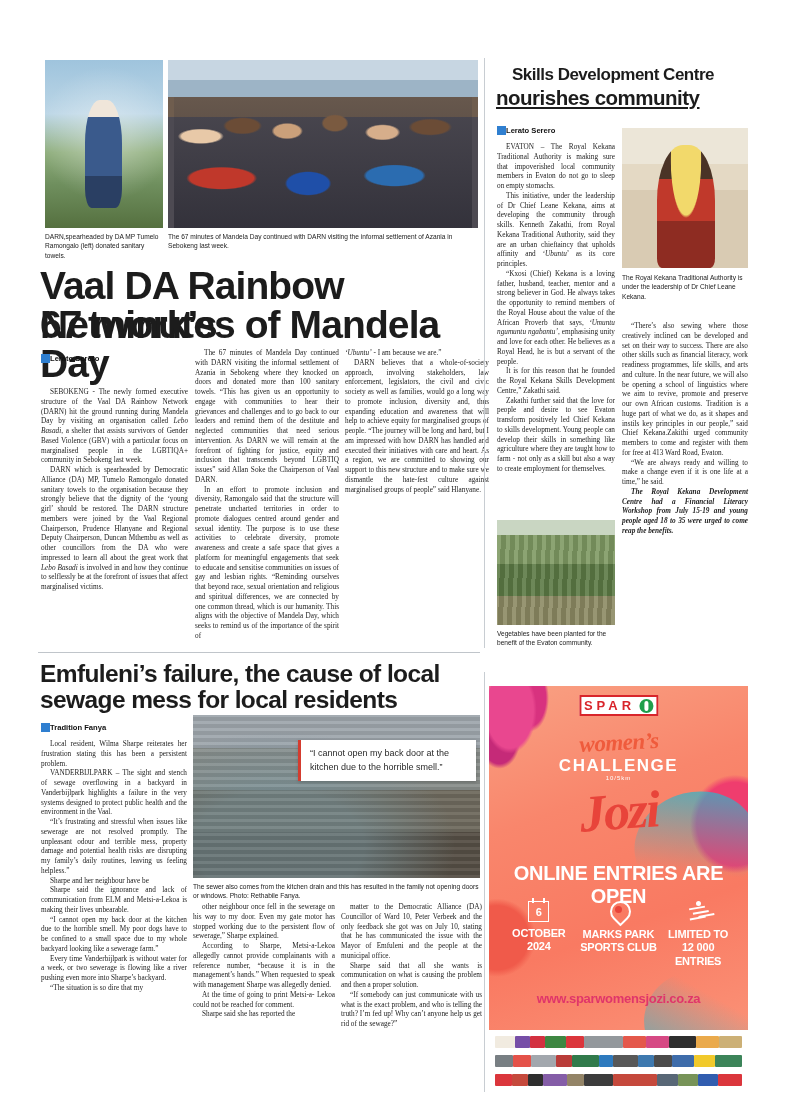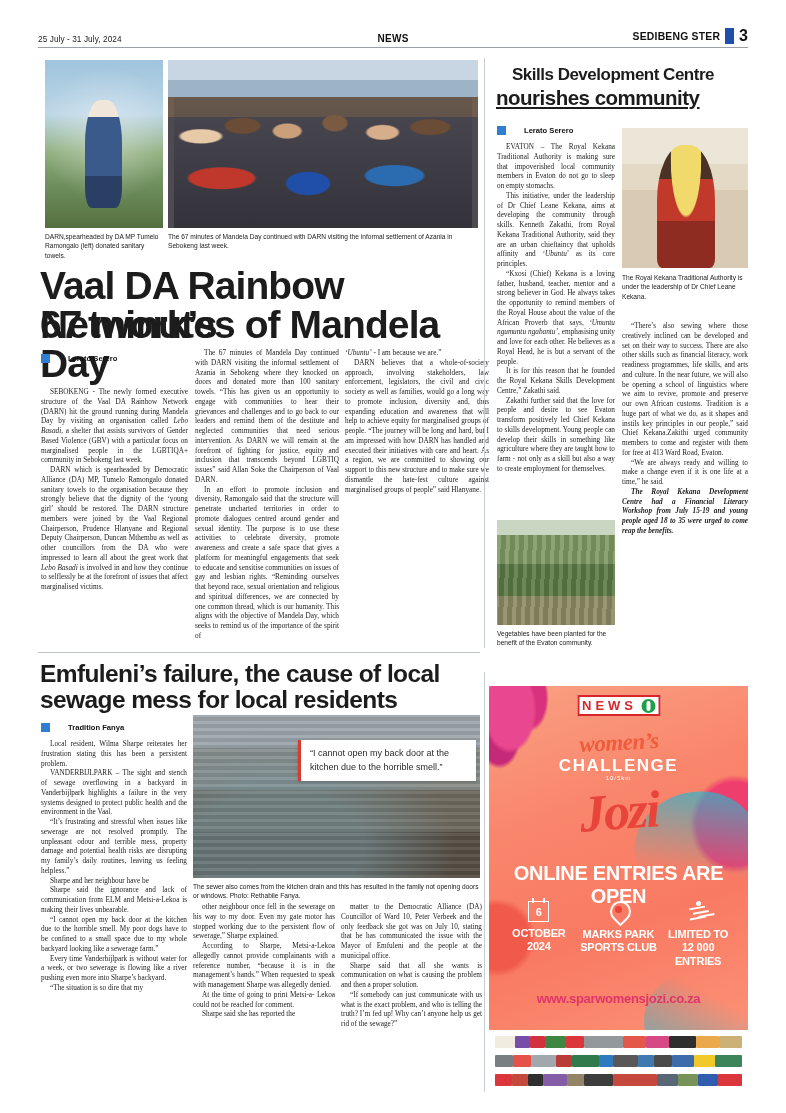--- a/index.html
+++ b/index.html
@@ -27,21 +27,21 @@
   
   .photo { position:absolute; overflow:hidden; background:#cfd4d8; }
   .cap { position:absolute; font-family:"Liberation Sans",sans-serif; font-size:6.6px; line-height:1.42; color:#1a1a1a;}
 
   
   .hl {
     font-family:"Liberation Sans",sans-serif;
     font-weight:bold; color:#1c1c1c;
     letter-spacing:-0.9px; line-height:1.0;
   }
-  .byline { display:flex; align-items:flex-end; gap:18px; }
+  .byline { display:flex; align-items:flex-end; gap:0; }
   .byline .sq { width:9px; height:9px; background:#2f7fd0; }
   .byline .nm { font-family:"Liberation Sans",sans-serif; font-size:7.6px; font-weight:bold; color:#111; }
 
   
   .col {
     position:absolute;
     font-family:"Liberation Serif", serif;
     font-size:7.25px; line-height:1.345; color:#232323;
     text-align:justify; text-justify:inter-word;
   }
@@ -202,29 +202,20 @@
   .ad-sponsors{ position:absolute; left:0; right:0; bottom:0; height:62px; background:#fff;
                 display:flex; flex-direction:column; justify-content:center; gap:3px; padding:3px 6px;}
   .sp-row{ display:flex; justify-content:space-between; align-items:center; height:16px;}
   .sp{ height:12px; border-radius:1px; opacity:.92;}
 </style>
 </head>
 <body>
 
 <div class="page">
 
-  <div class="masthead">
-    <div class="mast-date">25 July - 31 July, 2024</div>
-    <div class="mast-news">NEWS</div>
-    <div class="mast-right">
-      <span class="mast-paper">SEDIBENG STER</span>
-      <span class="mast-sq"></span>
-      <span class="mast-num">3</span>
-    </div>
-  </div>
 
   <div class="photo ph-woman" style="left:45px; top:60px; width:118px; height:168px;"></div>
   <div class="cap" style="left:45px; top:232px; width:118px;">DARN,spearheaded by DA MP Tumelo Ramongalo (left) donated sanitary towels.</div>
 
   <div class="photo ph-group" style="left:168px; top:60px; width:310px; height:168px;"></div>
   <div class="cap" style="left:168px; top:232px; width:310px;">The 67 minutes of Mandela Day continued with DARN visiting the informal settlement of Azania in Sebokeng last week.</div>
 
   <div class="hl" style="position:absolute; left:40px; top:266px; width:452px; font-size:39px;">Vaal DA Rainbow Network’s</div>
   <div class="hl" style="position:absolute; left:40px; top:305px; width:452px; font-size:39px;">67 minutes of Mandela Day</div>
 
@@ -315,21 +306,21 @@
     <p>Sharpe said that all she wants is communication on what is causing the problem and then a proper solution.</p>
     <p>“If somebody can just communicate with us what is the exact problem, and who is telling the truth? I’m fed up! Why can’t anyone help us get rid of the sewage?”</p>
   </div>
 
   <div class="vrule" style="left:484px; top:672px; height:420px;"></div>
 
   <div class="ad" style="left:489px; top:686px; width:259px; height:406px;">
     <div class="ad-main"></div>
 
     <div class="spar-logo">
-      <span class="spar-word">NEWS</span>
+      <span class="spar-word">SPAR</span>
       <span class="spar-tree"></span>
     </div>
 
     <div class="ad-womens">women’s</div>
     <div class="ad-challenge">CHALLENGE</div>
     <div class="ad-km">10/5km</div>
     <div class="ad-jozi">Jozi</div>
 
     <div class="ad-open">ONLINE ENTRIES ARE OPEN</div>
 

